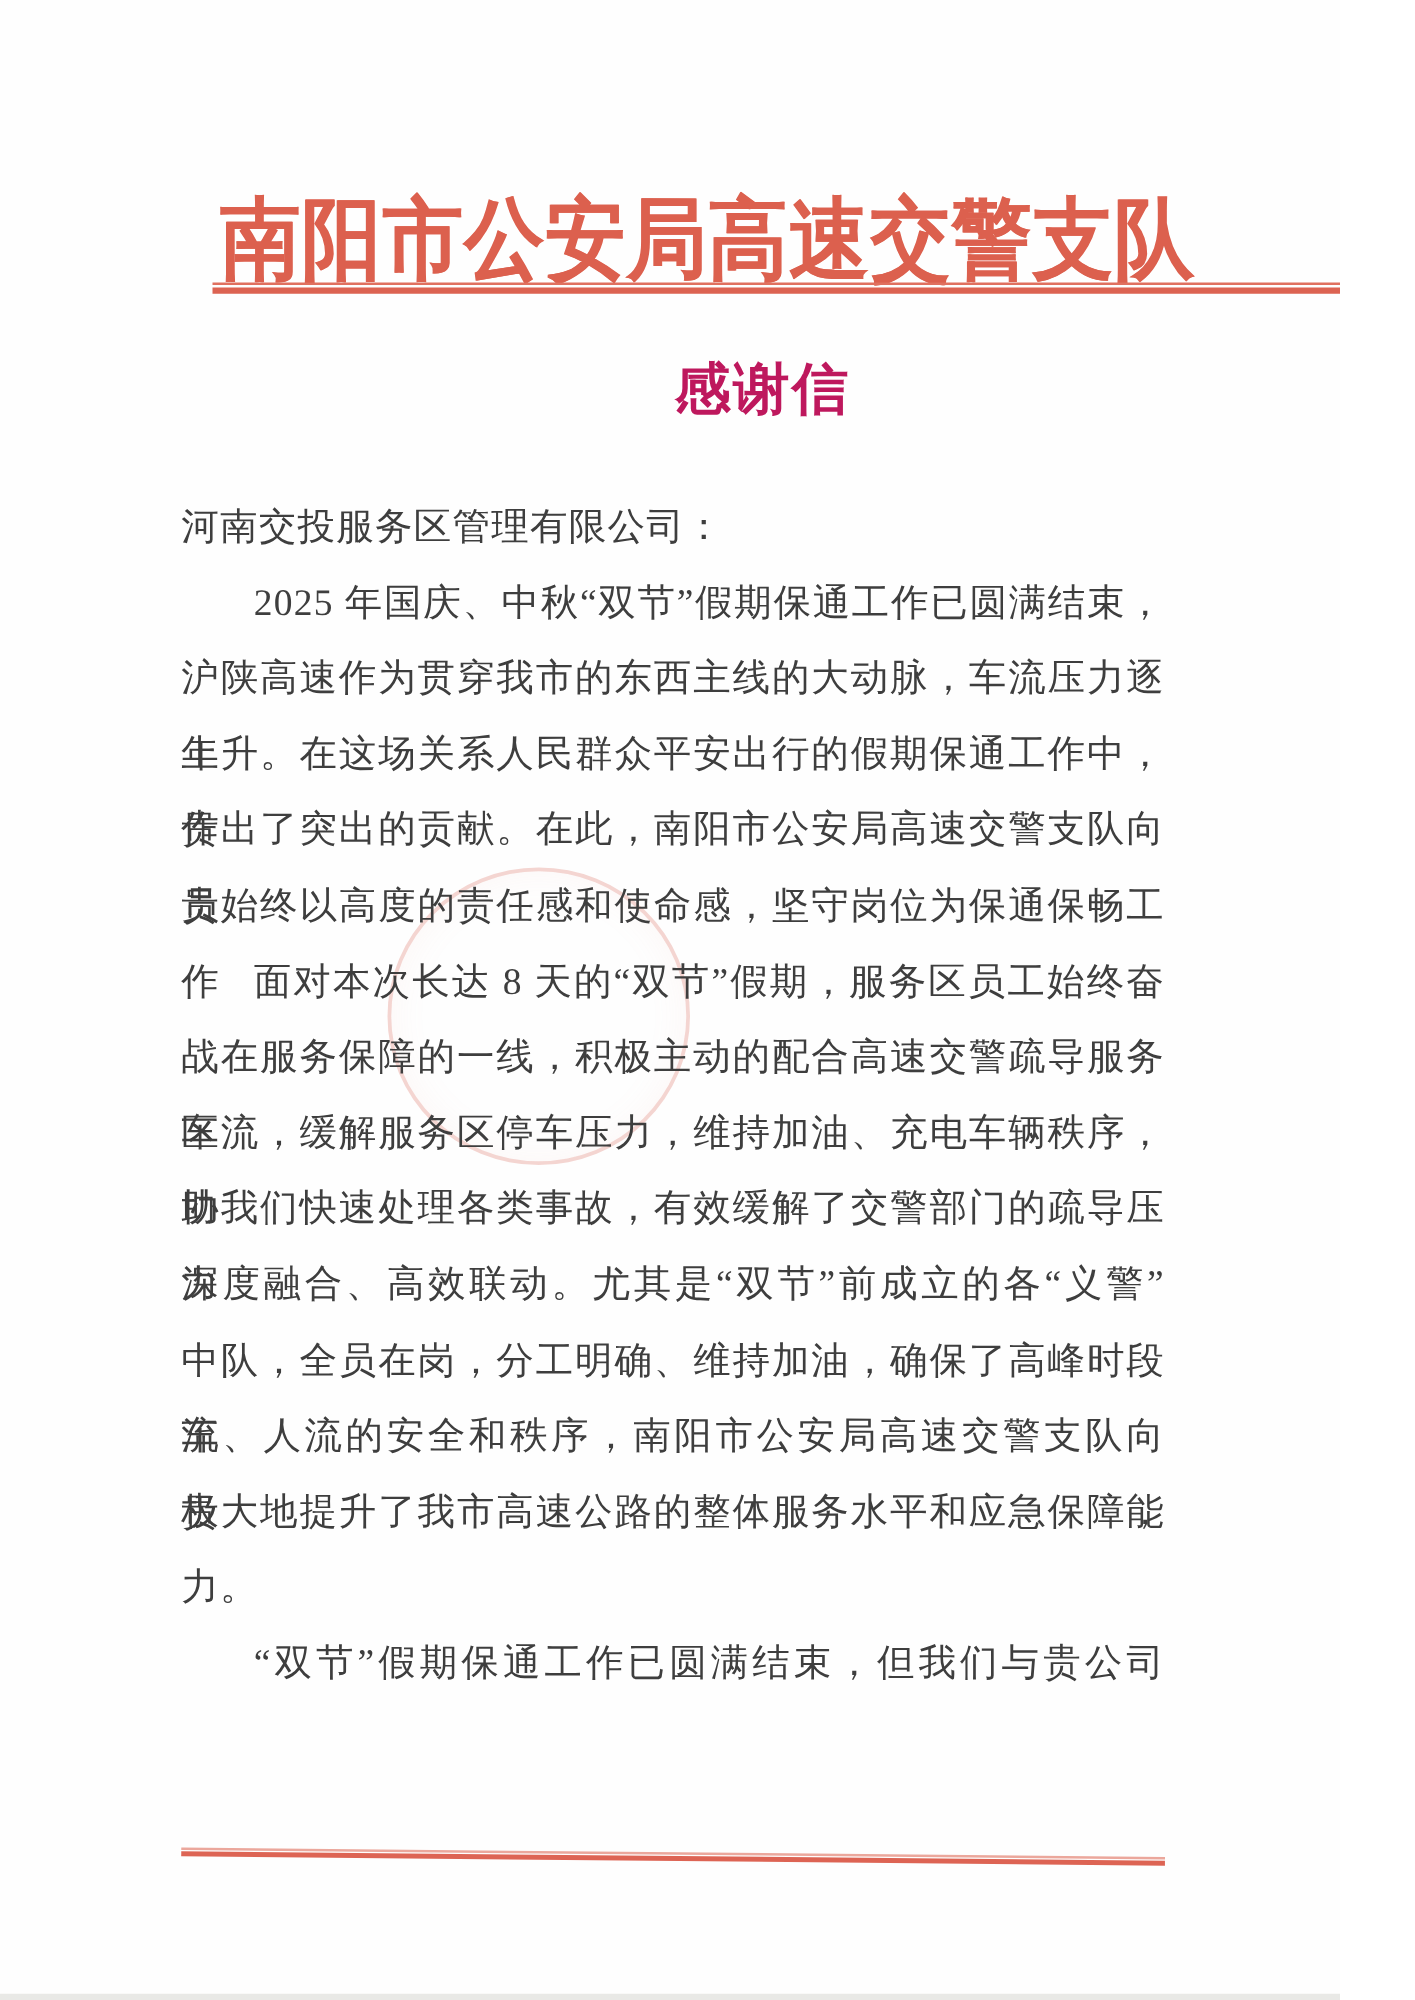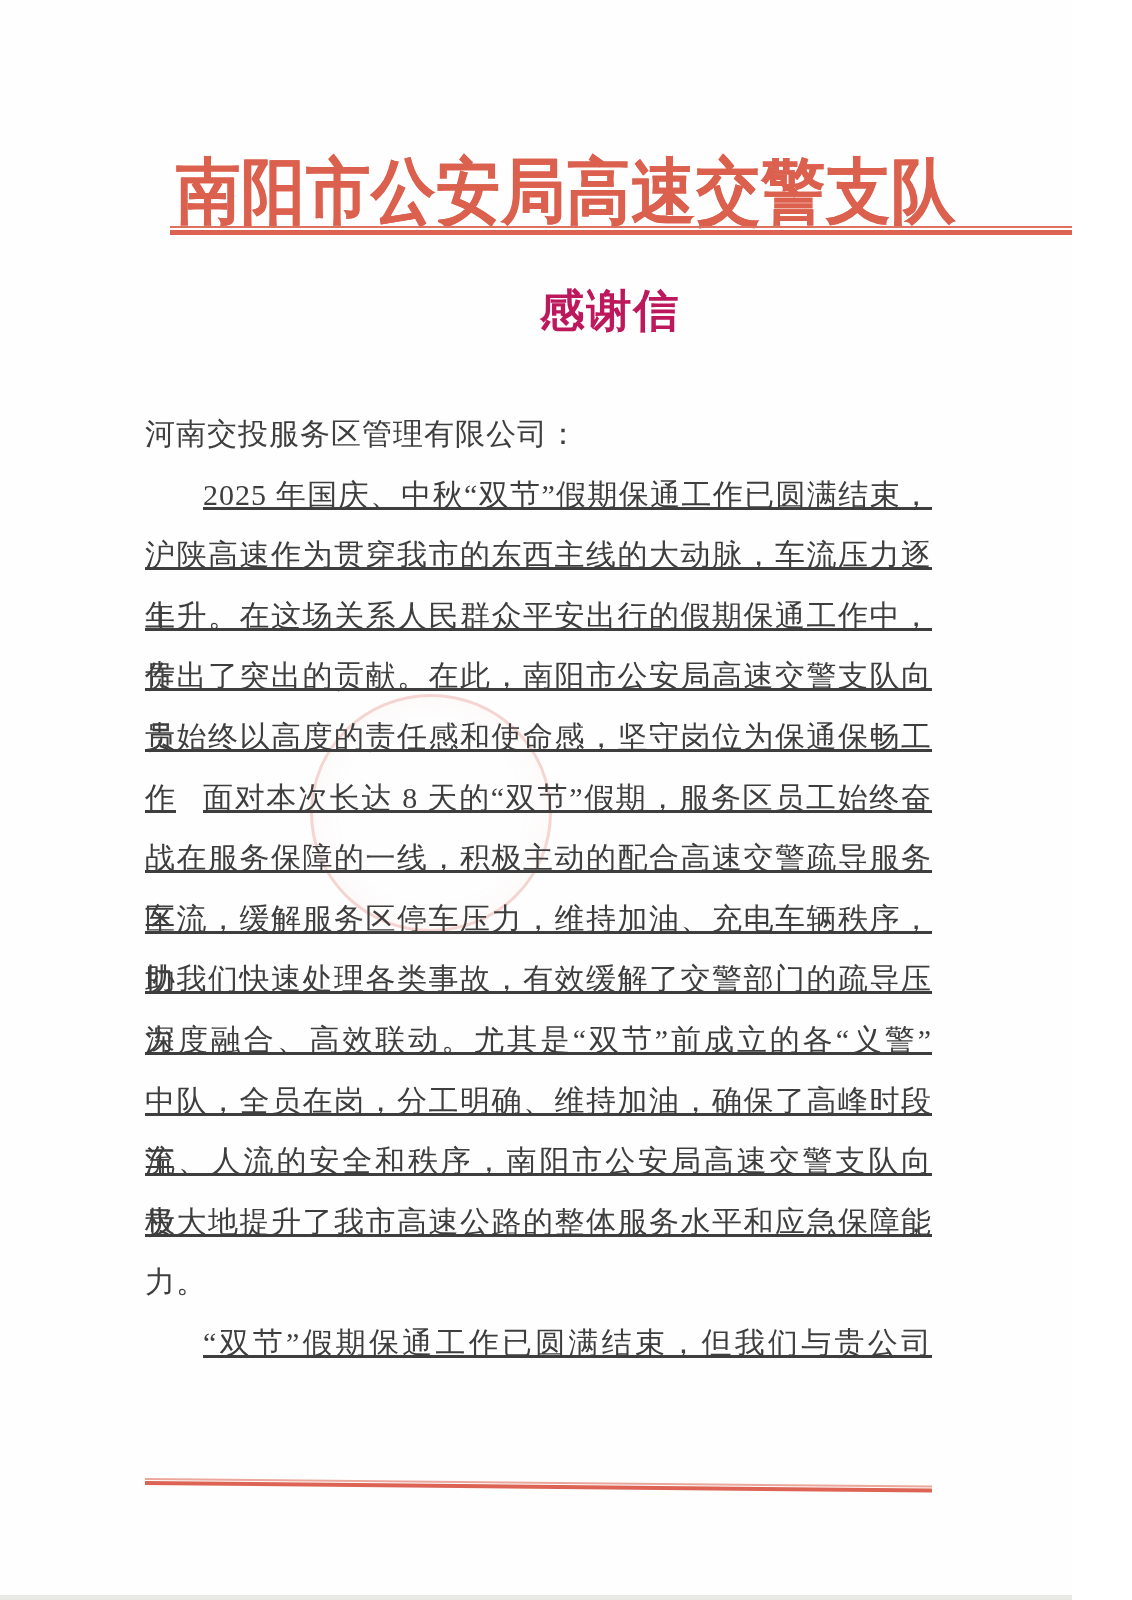--- a/index.html
+++ b/index.html
@@ -43,38 +43,37 @@
     margin: 0;
     text-align: center;
     font-size: 45px;
     font-weight: bold;
     letter-spacing: 2px;
     color: #be185d;
     padding-left: 44px;
   }
   .letter-body {
     position: absolute;
-    top: 404px;
+    top: 392px;
     left: 145px;
     width: 787px;
     color: #3e3e3e;
     font-size: 30px;
   }
   .line {
     height: 60.6px;
     line-height: 60.6px;
     letter-spacing: 1px;
     white-space: nowrap;
   }
   .line.just {
     white-space: normal;
     text-align: justify;
     text-align-last: justify;
     text-justify: inter-character;
-    text-decoration: underline;
   }
   .line.ind { text-indent: 58px; }
   .seal {
     position: absolute;
     left: 310px;
     top: 694px;
     width: 236px;
     height: 232px;
     border: 3px solid rgba(222, 118, 106, 0.30);
     border-radius: 50%;

